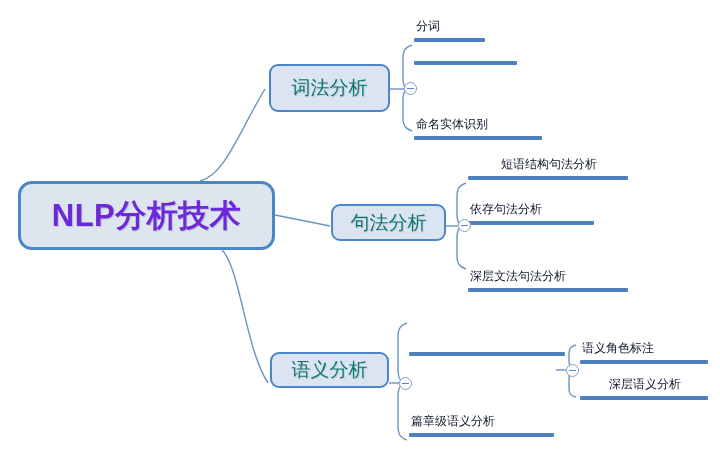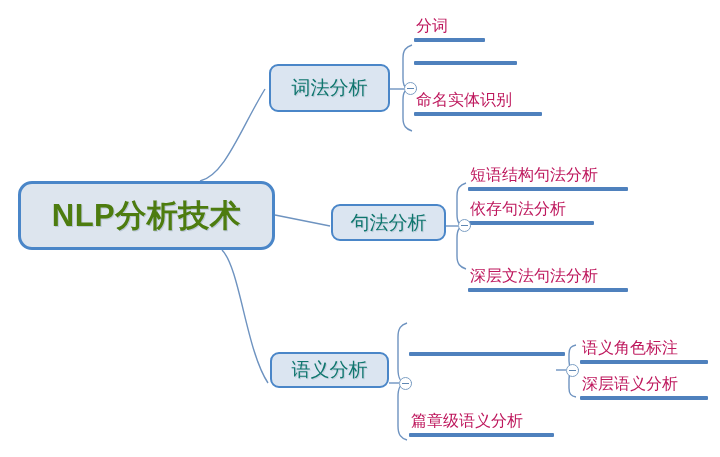--- a/index.html
+++ b/index.html
@@ -38,21 +38,21 @@
     border: 3px solid #4a86c8;
     border-radius: 14px;
     display: flex;
     align-items: center;
     justify-content: center;
     z-index: 5;
   }
   .root-node .root-label {
     font-size: 31px;
     font-weight: bold;
-    color: #4d7c0f;
+    color: #6d28d9;
     letter-spacing: 0.5px;
     text-shadow: 1px 1px 0 #b9c6d6;
     white-space: nowrap;
   }
 
   
   .branch-node {
     position: absolute;
     box-sizing: border-box;
     background: #dbe5f1;
@@ -70,22 +70,22 @@
     text-shadow: 1px 1px 0 #c2cfdd;
   }
 
   
   .leaf {
     position: absolute;
     z-index: 4;
   }
   .leaf .leaf-label {
     display: block;
-    font-size: 16px;
-    color: #be185d;
+    font-size: 12px;
+    color: #0f172a;
     white-space: nowrap;
     line-height: 20px;
     padding-left: 2px;
   }
   .leaf .leaf-bar {
     display: block;
     height: 4px;
     background: #4f81bd;
     border-radius: 1px;
     margin-top: 2px;
@@ -166,31 +166,31 @@
   </div>
   <div class="collapse-marker" style="left:404px; top:82px;"></div>
 
   <div class="leaf" style="left:414px; top:16px;">
     <span class="leaf-label">分词</span>
     <span class="leaf-bar" style="width:71px;"></span>
   </div>
   <div class="leaf" style="left:414px; top:59px;">
     <span class="leaf-bar" style="width:103px;"></span>
   </div>
-  <div class="leaf" style="left:414px; top:90px;">
+  <div class="leaf" style="left:414px; top:114px;">
     <span class="leaf-label">命名实体识别</span>
     <span class="leaf-bar" style="width:128px;"></span>
   </div>
 
   <div class="branch-node" style="left:331px; top:204px; width:115px; height:37px;">
     <span class="branch-label">句法分析</span>
   </div>
   <div class="collapse-marker" style="left:458px; top:219px;"></div>
 
-  <div class="leaf" style="left:468px; top:165px;">
+  <div class="leaf" style="left:468px; top:154px;text-align:center;">
     <span class="leaf-label">短语结构句法分析</span>
     <span class="leaf-bar" style="width:160px;"></span>
   </div>
   <div class="leaf" style="left:468px; top:199px;">
     <span class="leaf-label">依存句法分析</span>
     <span class="leaf-bar" style="width:126px;"></span>
   </div>
   <div class="leaf" style="left:468px; top:218px;margin-top:48px;">
     <span class="leaf-label">深层文法句法分析</span>
     <span class="leaf-bar" style="width:160px;"></span>
@@ -208,18 +208,18 @@
     <span class="leaf-label">篇章级语义分析</span>
     <span class="leaf-bar" style="width:145px;"></span>
   </div>
 
   <div class="collapse-marker" style="left:566px; top:364px;"></div>
 
   <div class="leaf" style="left:580px; top:338px;">
     <span class="leaf-label">语义角色标注</span>
     <span class="leaf-bar" style="width:128px;"></span>
   </div>
-  <div class="leaf" style="left:580px; top:374px;">
+  <div class="leaf" style="left:580px; top:374px;text-align:center;">
     <span class="leaf-label">深层语义分析</span>
     <span class="leaf-bar" style="width:128px;"></span>
   </div>
 
 </div>
 
 </body></html>

